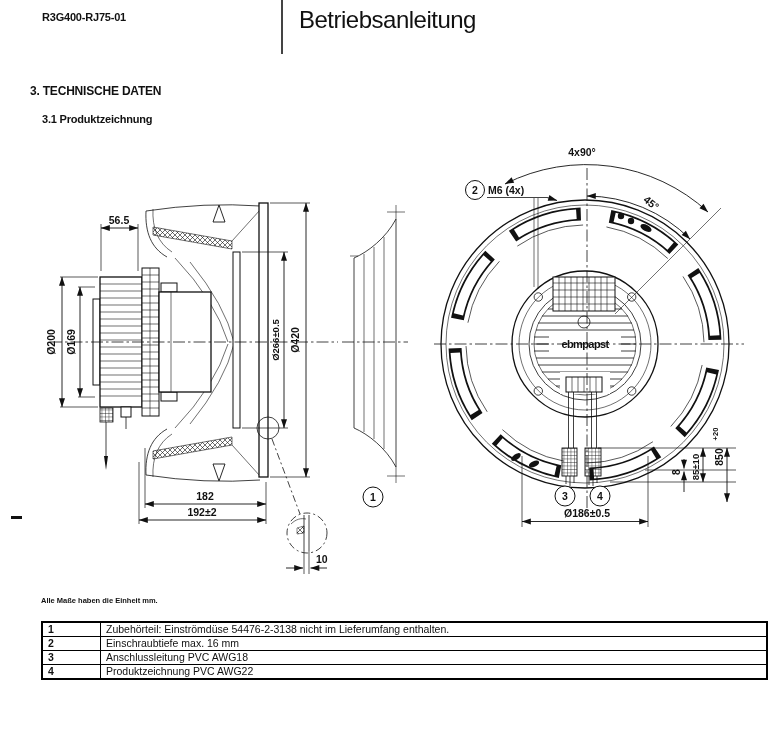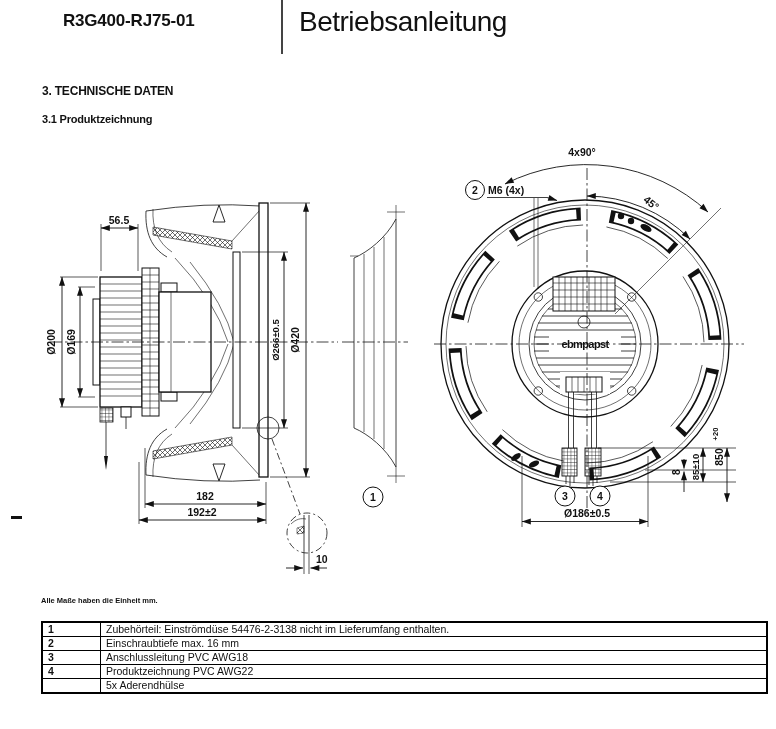--- a/index.html
+++ b/index.html
@@ -1,24 +1,24 @@
 <!DOCTYPE html>
 <html><head>
 <meta charset="utf-8">
 <style>
   html,body{margin:0;padding:0;}
   body{
     width:776px;height:729px;position:relative;background:#fff;
     font-family:"Liberation Sans",sans-serif;color:#111;overflow:hidden;
   }
   .abs{position:absolute;}
-  .doc-number{left:42px;top:11px;font-size:17px;font-weight:700;letter-spacing:-0.2px;margin-left:21px;}
+  .doc-number{left:42px;top:11px;font-size:11px;font-weight:700;letter-spacing:-0.2px;}
   .header-divider{left:281px;top:0;width:2px;height:54px;background:#444;}
-  .doc-title{left:299px;top:6px;font-size:28px;font-weight:400;letter-spacing:-0.5px;text-align:right;}
-  .h-section{left:42px;top:84px;font-size:12px;font-weight:700;letter-spacing:-0.2px;}
+  .doc-title{left:299px;top:6px;font-size:24px;font-weight:400;letter-spacing:-0.5px;text-align:right;}
+  .h-section{left:30px;top:84px;font-size:12px;font-weight:700;letter-spacing:-0.2px;}
   .h-sub{left:42px;top:113px;font-size:11px;font-weight:700;letter-spacing:-0.2px;}
   .margin-mark{left:11px;top:516px;width:11px;height:2.5px;background:#111;}
   .units-note{left:41px;top:596px;font-size:7.5px;font-weight:700;text-align:center;}
   svg text{fill:#111;}
   .dimlbl{font:700 10.5px "Liberation Sans",sans-serif;}
   .dimsm{font:700 9.5px "Liberation Sans",sans-serif;}
   .dimsup{font:700 7.5px "Liberation Sans",sans-serif;}
   .mnum{font:700 10.5px "Liberation Sans",sans-serif;text-anchor:middle;}
   .brand{font:700 11px "Liberation Sans",sans-serif;text-anchor:middle;letter-spacing:-0.6px;}
   .ol{fill:#fff;stroke:#111;stroke-width:1.3;}
@@ -262,18 +262,14 @@
       <td>Einschraubtiefe max. 16 mm</td>
     </tr>
     <tr>
       <td class="idc">3</td>
       <td>Anschlussleitung PVC AWG18</td>
     </tr>
     <tr>
       <td class="idc">4</td>
       <td>Produktzeichnung PVC AWG22</td>
     </tr>
-    <tr>
-      <td class="idc"></td>
-      <td>5x Aderendhülse</td>
-    </tr>
   </tbody>
 </table>
 
 </body></html>

